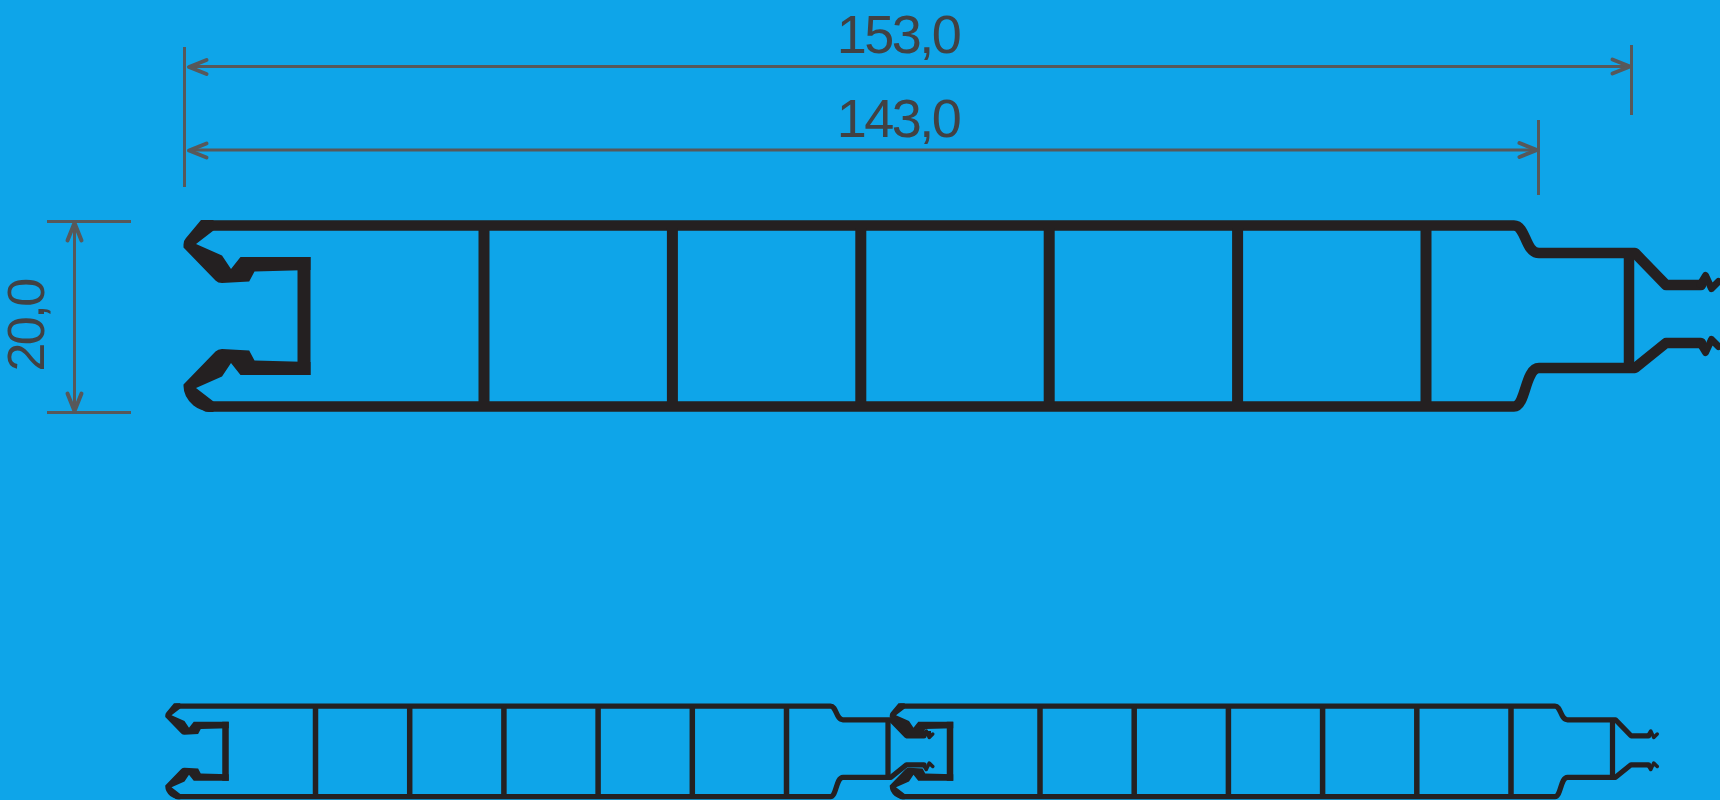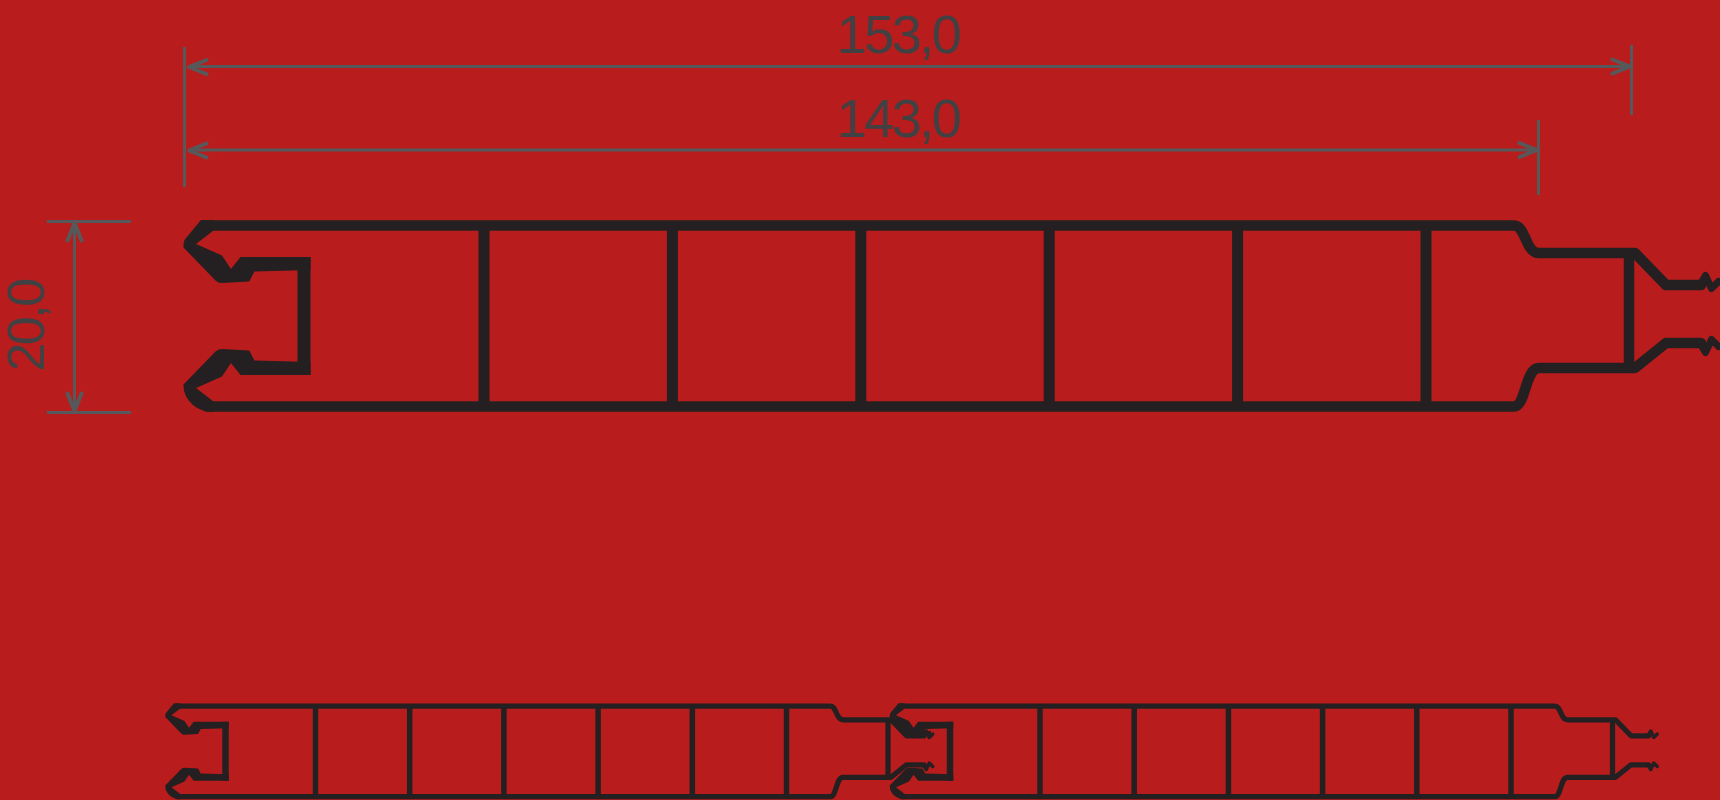--- a/index.html
+++ b/index.html
@@ -1,16 +1,16 @@
 <!DOCTYPE html>
 <html><head>
 <meta charset="utf-8">
 <style>
   html,body{margin:0;padding:0;background:#ffffff;}
-  .page{width:1720px;height:800px;position:relative;overflow:hidden;background:#b91c1c;}
+  .page{width:1720px;height:800px;position:relative;overflow:hidden;background:#0ea5e9;}
   svg{display:block;}
   text{font-family:"Liberation Sans", sans-serif;fill:#414143;}
 </style>
 </head>
 <body>
 
 <div class="page">
 <svg width="1720" height="800" viewBox="0 0 1720 800" xmlns="http://www.w3.org/2000/svg">
   <defs>
 

